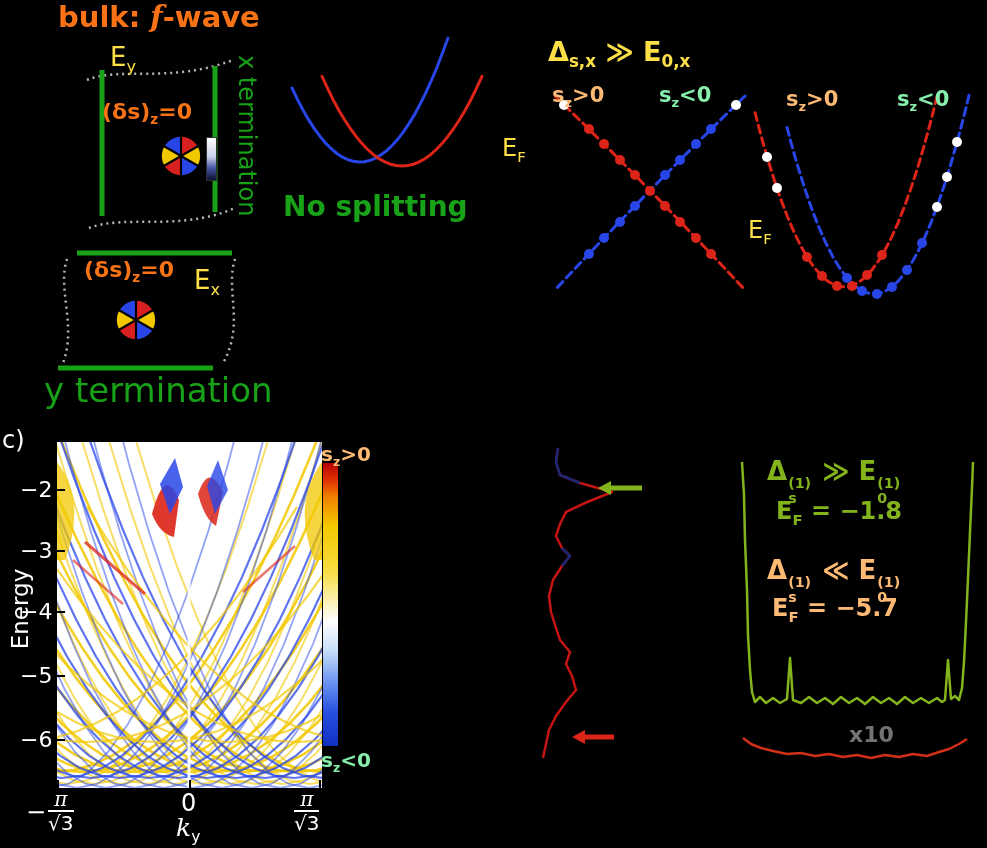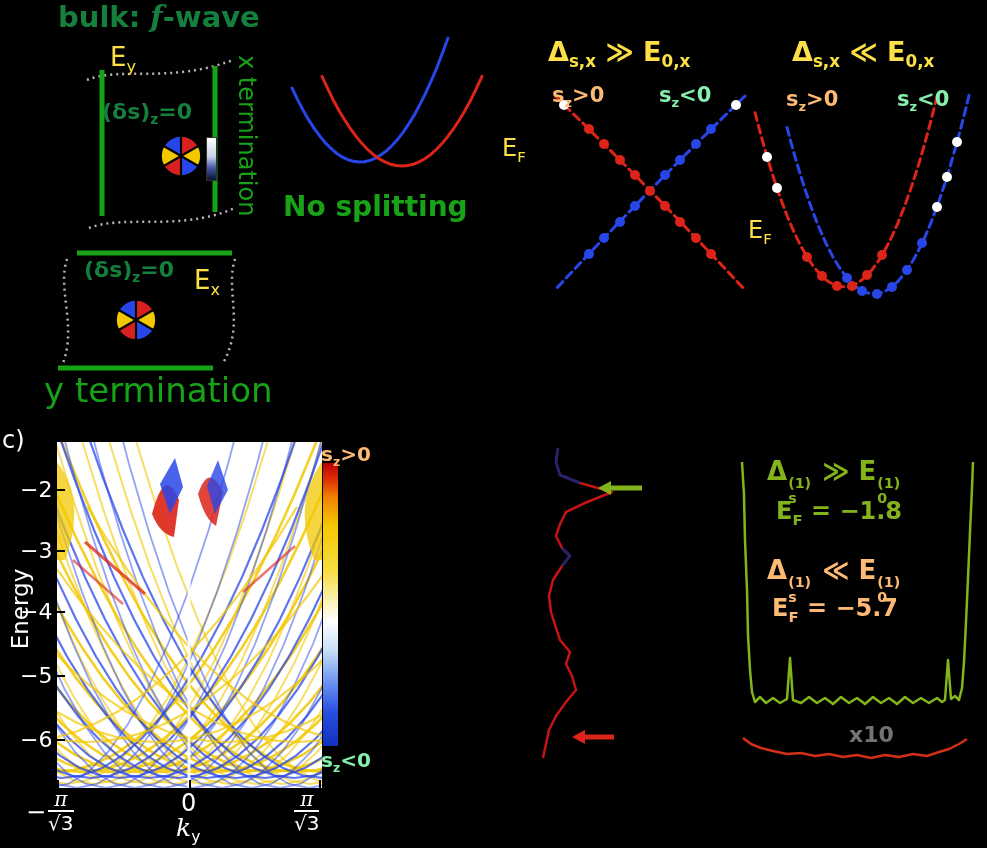--- a/index.html
+++ b/index.html
@@ -1,20 +1,20 @@
 <!DOCTYPE html>
 <html><head>
 <meta charset="utf-8">
 <style>
   html,body{margin:0;padding:0;background:#000;}
   #app{position:relative;width:987px;height:848px;background:#000;overflow:hidden;
        font-family:"DejaVu Sans","Liberation Sans",sans-serif;}
   .abs{position:absolute;}
   .mi{font-family:"DejaVu Serif","Liberation Serif",serif;font-style:italic;}
-  .darkred{color:#15803d}.green{color:#17A217}.olive{color:#84B41C}
+  .darkred{color:#f97316}.green{color:#17A217}.olive{color:#84B41C}
   .red{color:#fdba74}.blue{color:#86efac}.gray{color:#fde047}.white{color:#FFFFFF}
   sub{font-size:0.62em;}
   .ss{display:inline-flex;flex-direction:column;align-items:flex-start;font-size:0.55em;
       line-height:1.05;vertical-align:-0.55em;margin:0 2px 0 1px;}
   .vtext{writing-mode:vertical-rl;}
   .frac{display:inline-flex;flex-direction:column;align-items:center;line-height:1.05;font-size:20px;}
   .frac .den{border-top:2px solid #fff;padding-top:1px;}
   .xtick{display:flex;align-items:center;color:#fff;}
   .plot{background:#FFFFFF;overflow:hidden;}
   svg{display:block;}
@@ -83,23 +83,20 @@
   <div class="abs green" style="left:44px;top:370px;font-size:34px;">y termination</div>
 
   <svg id="svg-pwave" class="abs" style="left:280px;top:32px;" width="212" height="160">
       <path d="M12.0 56.0L17.6 67.6L23.1 78.3L28.7 87.9L34.3 96.6L39.9 104.2L45.4 110.9L51.0 116.5L56.6 121.2L62.1 124.9L67.7 127.6L73.3 129.3L78.9 130.0L84.4 129.7L90.0 128.4L95.6 126.1L101.1 122.8L106.7 118.6L112.3 113.3L117.9 107.1L123.4 99.8L129.0 91.6L134.6 82.4L140.1 72.1L145.7 60.9L151.3 48.7L156.9 35.5L162.4 21.3L168.0 6.1" stroke="#2846E8" stroke-width="3" fill="none" stroke-linecap="round"></path>
       <path d="M42.0 44.4L47.7 56.7L53.4 68.2L59.1 78.7L64.9 88.3L70.6 97.0L76.3 104.7L82.0 111.6L87.7 117.5L93.4 122.6L99.1 126.7L104.9 129.9L110.6 132.2L116.3 133.5L122.0 134.0L127.7 133.5L133.4 132.2L139.1 129.9L144.9 126.7L150.6 122.6L156.3 117.5L162.0 111.6L167.7 104.7L173.4 97.0L179.1 88.3L184.9 78.7L190.6 68.2L196.3 56.7L202.0 44.4" stroke="#DC2418" stroke-width="3" fill="none" stroke-linecap="round"></path>
     </svg>
   <div class="abs green" style="left:283px;top:190px;font-size:28px;font-weight:600;text-align:center;">No splitting</div>
 
   <div class="abs gray" style="left:548px;top:36px;font-size:27px;font-weight:bold;">
     <span>Δ</span><sub>s,x</sub><span> ≫ </span><span>E</span><sub>0,x</sub>
-  </div>
-  <div class="abs gray" style="left:792px;top:36px;font-size:27px;font-weight:bold;">
-    <span>Δ</span><sub>s,x</sub><span> ≪ </span><span>E</span><sub>0,x</sub>
   </div>
 
   <svg id="svg-crossing" class="abs" style="left:500px;top:78px;" width="270" height="230">
       <path d="M55,18 Q150,110 245,212" stroke="#DC2418" stroke-width="3" fill="none" stroke-linecap="round" stroke-dasharray="8 5"></path>
       <path d="M245,18 Q150,110 55,212" stroke="#2846E8" stroke-width="3" fill="none" stroke-linecap="round" stroke-dasharray="8 5"></path>
       <circle cx="89" cy="51" r="5" fill="#DC2418"></circle>
       <circle cx="104" cy="66" r="5" fill="#DC2418"></circle>
       <circle cx="120" cy="82" r="5" fill="#DC2418"></circle>
       <circle cx="135" cy="97" r="5" fill="#DC2418"></circle>
       <circle cx="150" cy="113" r="5" fill="#DC2418"></circle>

